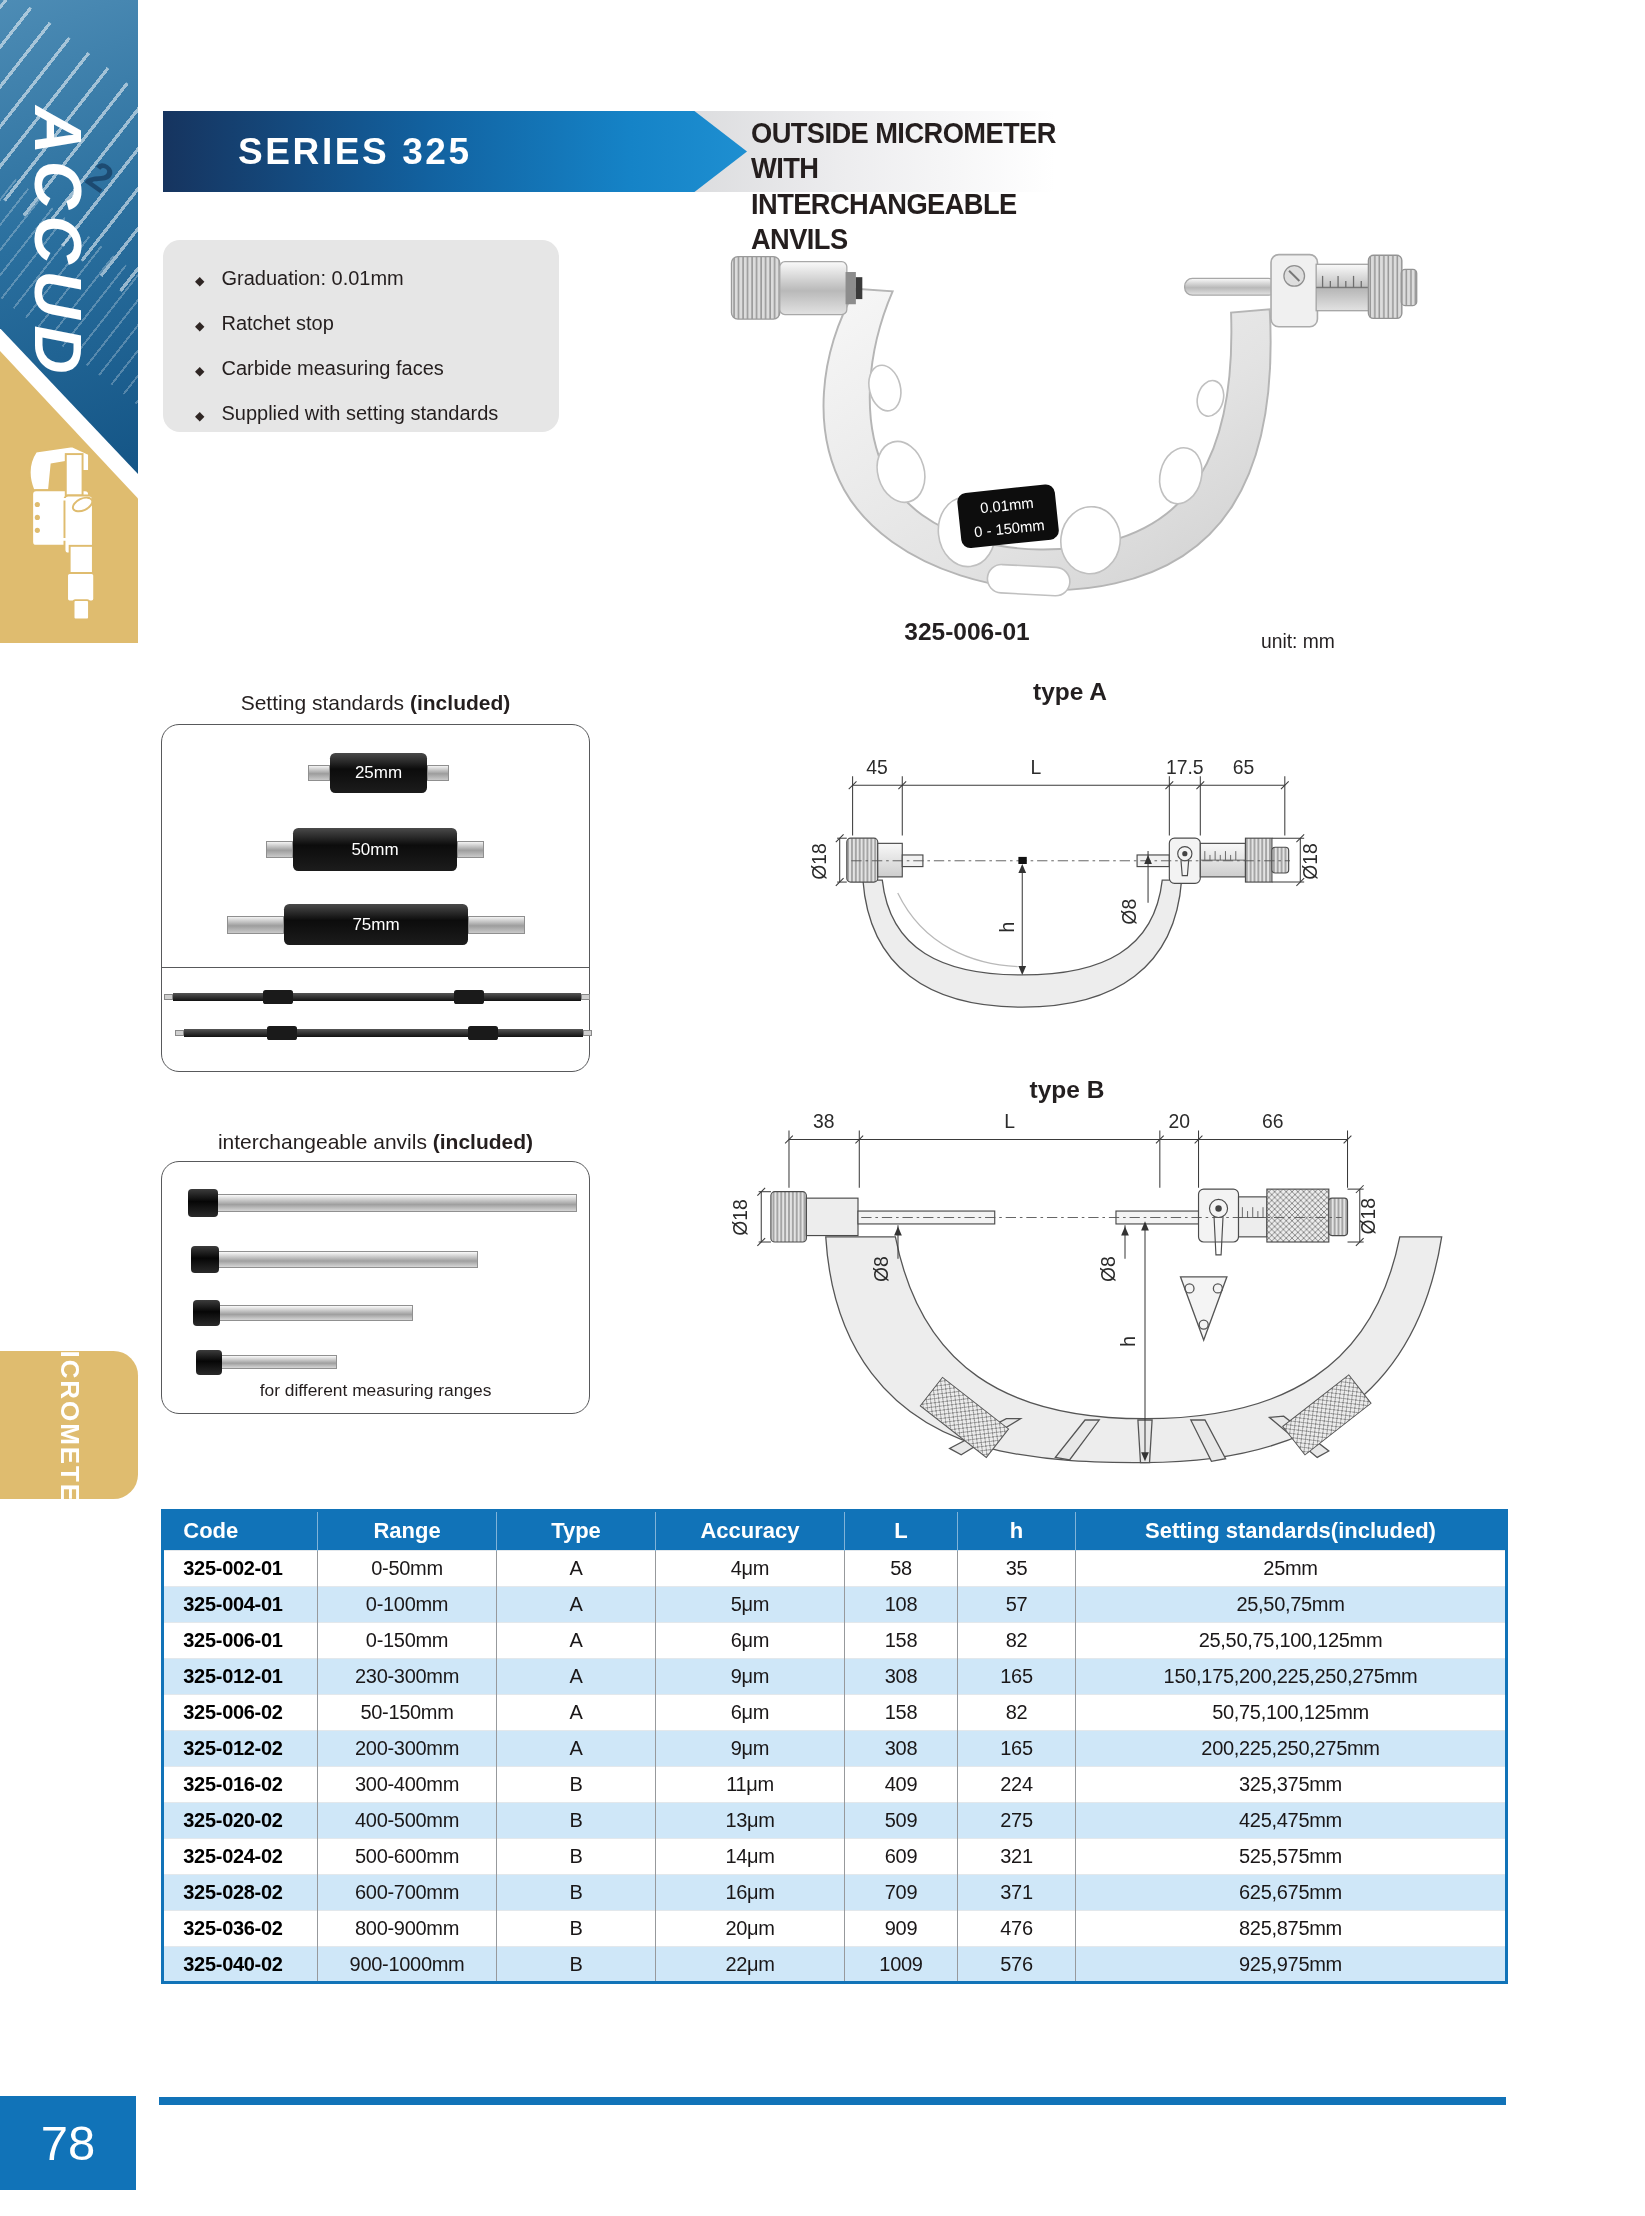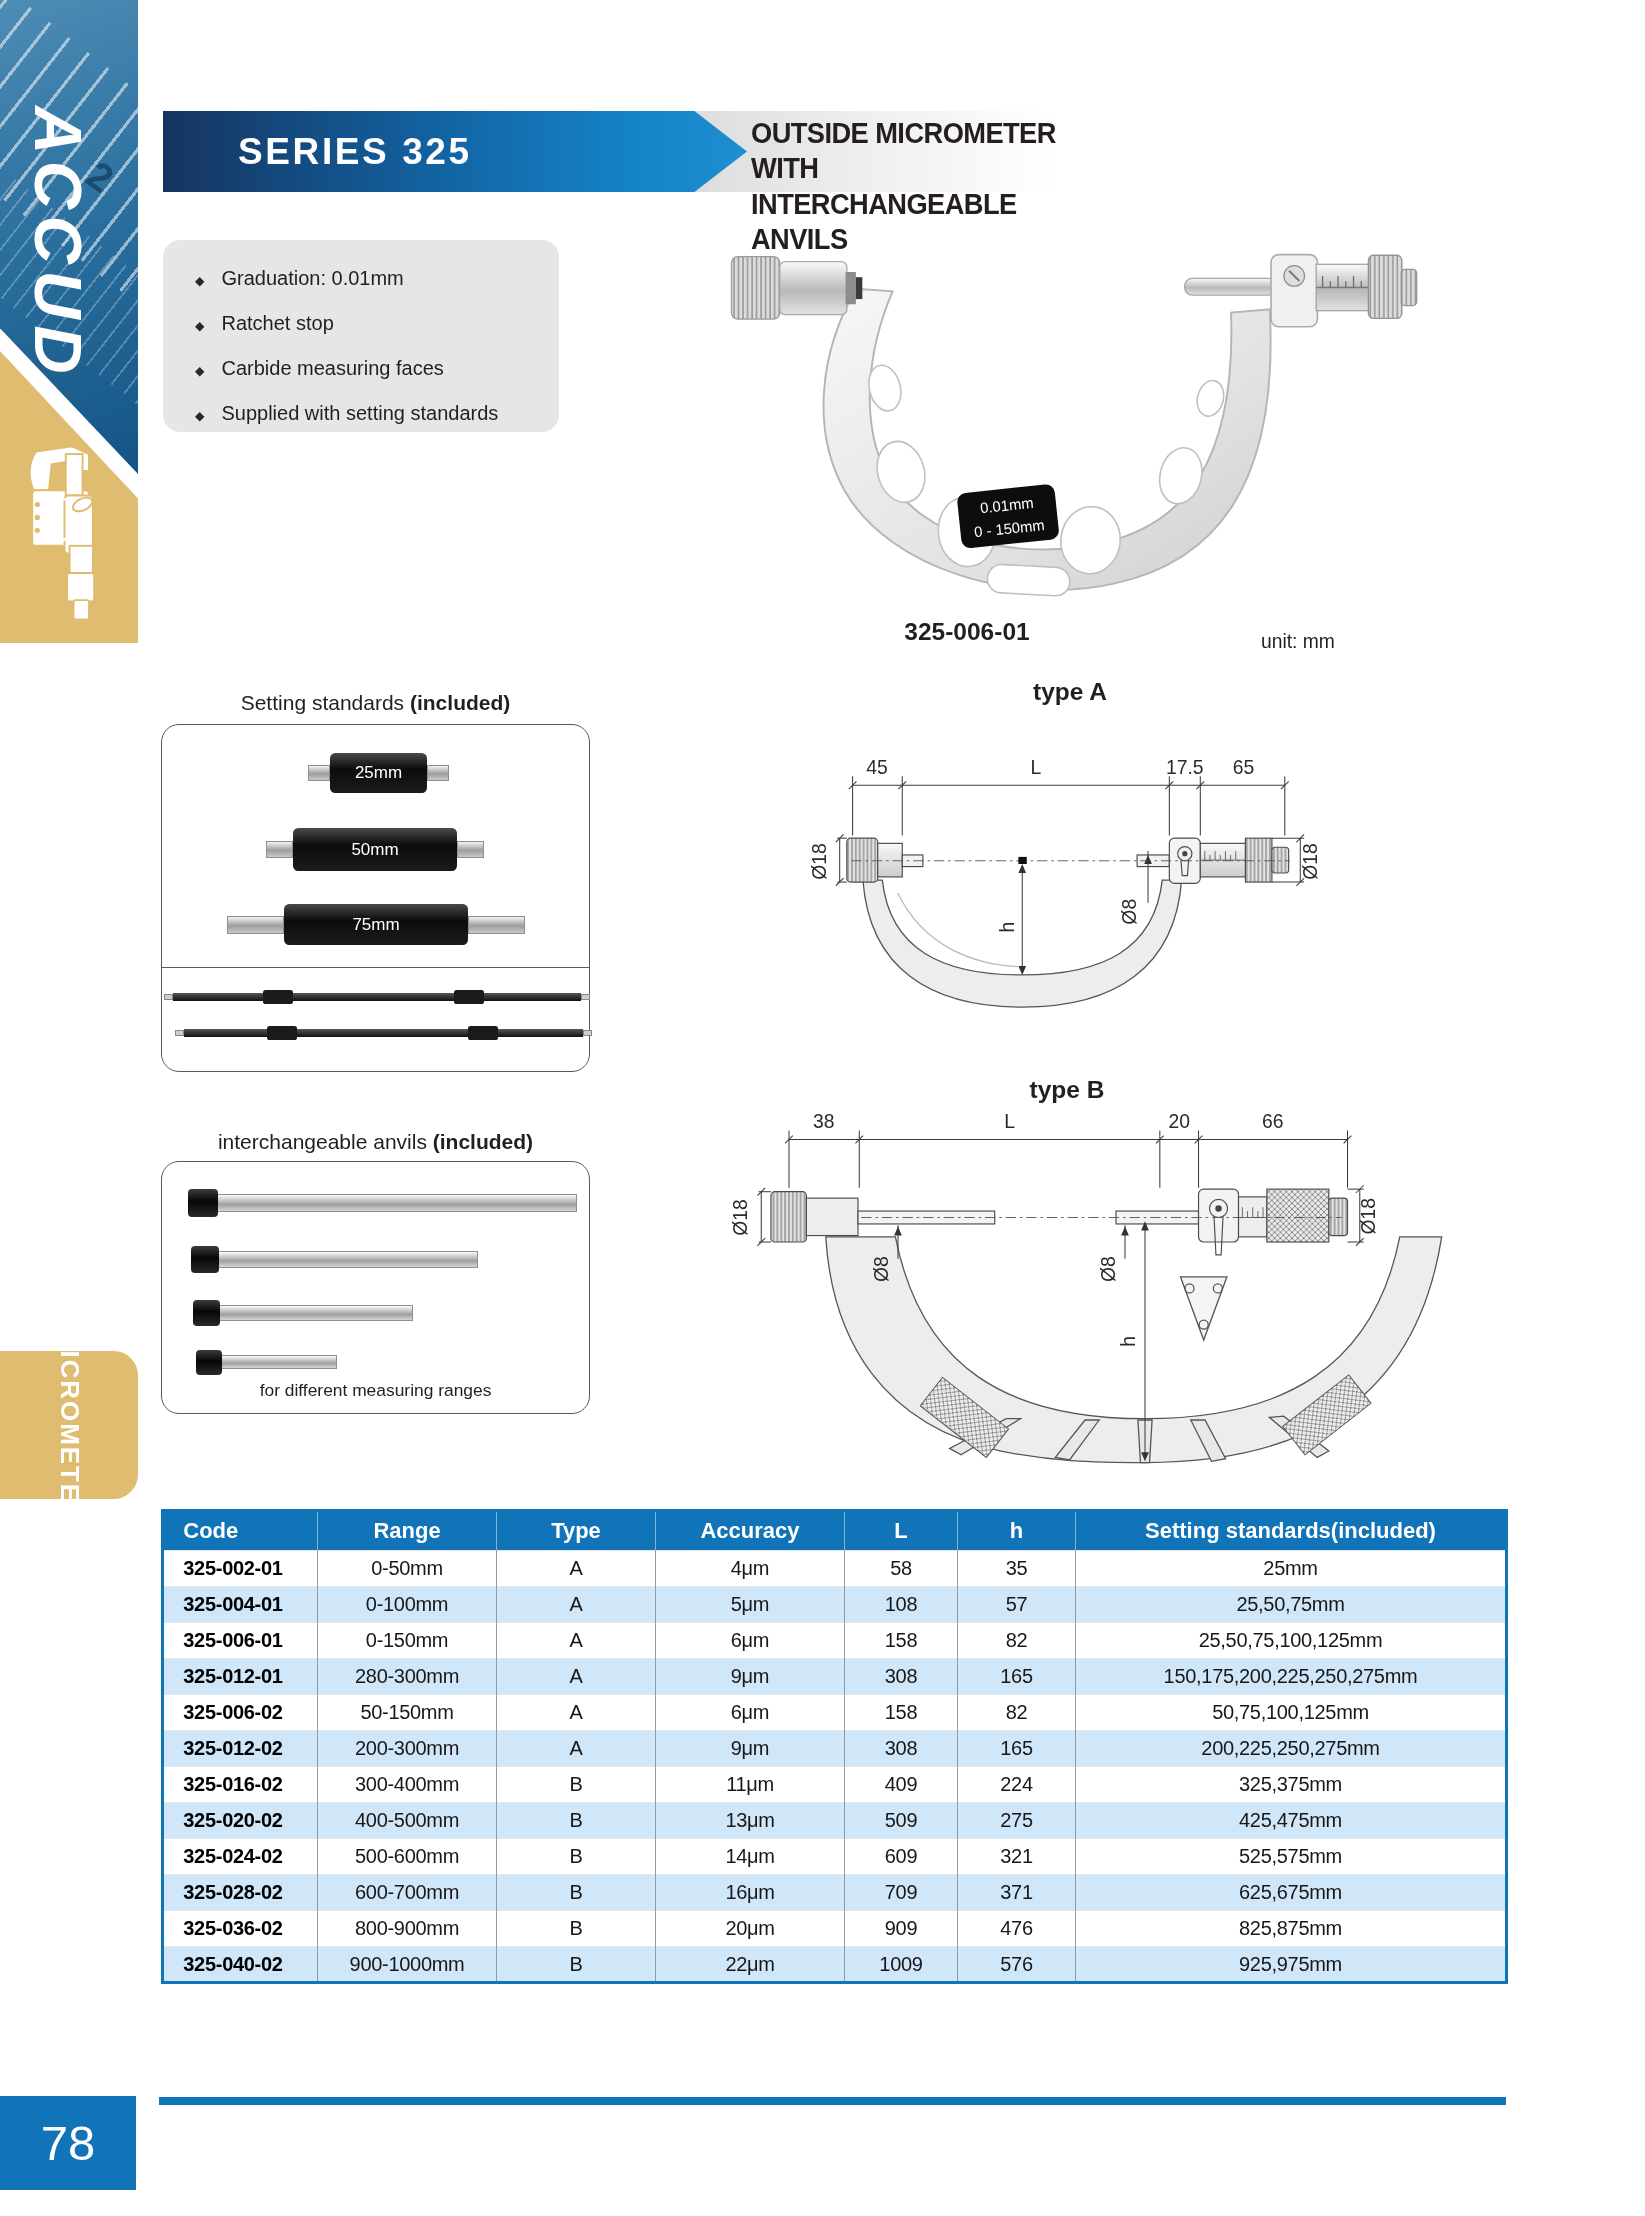--- a/index.html
+++ b/index.html
@@ -542,21 +542,21 @@
           <td>325-006-01</td>
           <td>0-150mm</td>
           <td>A</td>
           <td>6μm</td>
           <td>158</td>
           <td>82</td>
           <td>25,50,75,100,125mm</td>
         </tr>
         <tr>
           <td>325-012-01</td>
-          <td>280-300mm</td>
+          <td>230-300mm</td>
           <td>A</td>
           <td>9μm</td>
           <td>308</td>
           <td>165</td>
           <td>150,175,200,225,250,275mm</td>
         </tr>
         <tr>
           <td>325-006-02</td>
           <td>50-150mm</td>
           <td>A</td>

